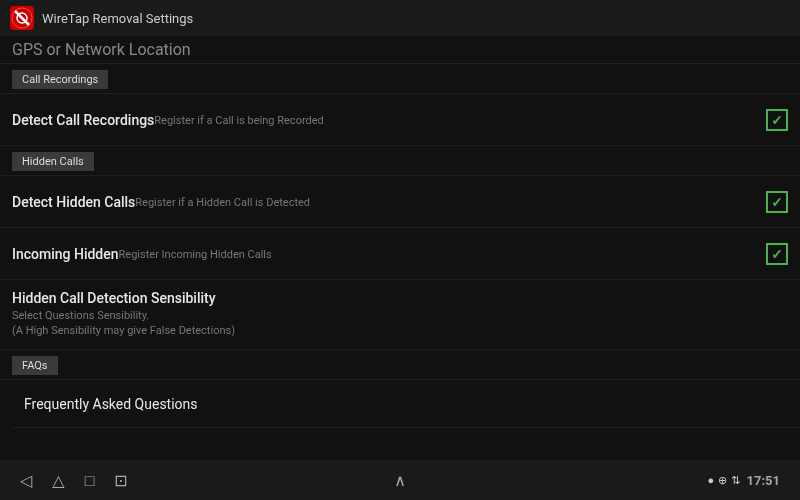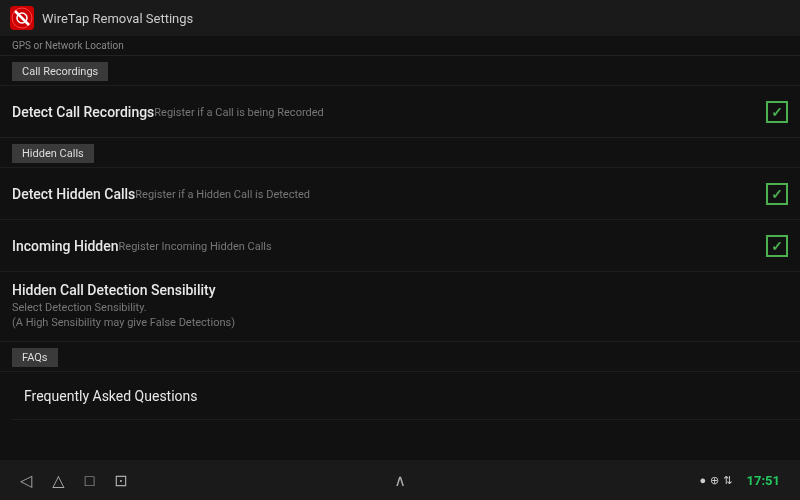--- a/index.html
+++ b/index.html
@@ -43,21 +43,21 @@
     
     #content {
       height: calc(500px - 36px - 40px);
       overflow-y: auto;
       background: #111;
     }
 
     
     #gps-hint {
       padding: 4px 12px;
-      font-size: 10px;
+      font-size: 16px;
       color: #888;
       border-bottom: 1px solid #222;
     }
 
     
     .section-header {
       display: inline-block;
       background: #3a3a3a;
       color: #ddd;
       font-size: 11px;
@@ -178,23 +178,22 @@
       display: flex;
       gap: 4px;
       align-items: center;
     }
     .status-icon-small {
       font-size: 11px;
       color: #ccc;
     }
     .time-text {
       font-size: 13px;
-      color: #22c55e;
+      color: #a3a3a3;
       font-weight: bold;
-      margin-left: 8px;
     }
   </style>
 </head>
 <body>
 
 <div id="title-bar">
   <div id="app-icon">
     <svg width="22" height="22" viewBox="0 0 22 22">
       <circle cx="11" cy="11" r="10" fill="#cc0000" stroke="#ff4444" stroke-width="1"></circle>
       <line x1="4" y1="4" x2="18" y2="18" stroke="#fff" stroke-width="2.5"></line>
@@ -239,21 +238,21 @@
     <div class="setting-text">
       <span class="setting-title">Incoming Hidden</span>
       <span class="setting-subtitle">Register Incoming Hidden Calls</span>
     </div>
     <div class="checkbox checkbox-checked"></div>
   </div>
 
   <div class="sensitivity-row">
     <div class="sensitivity-title">Hidden Call Detection Sensibility</div>
     <div class="sensitivity-subtitle">
-      <span>Select Detection Sensibility.</span><br>
+      <span>Select Questions Sensibility.</span><br>
       <span>(A High Sensibility may give False Detections)</span>
     </div>
   </div>
 
   <div class="section-row">
     <span class="section-header">FAQs</span>
   </div>
 
   <div class="simple-row">
     <span class="simple-row-text">Frequently Asked Questions</span>

